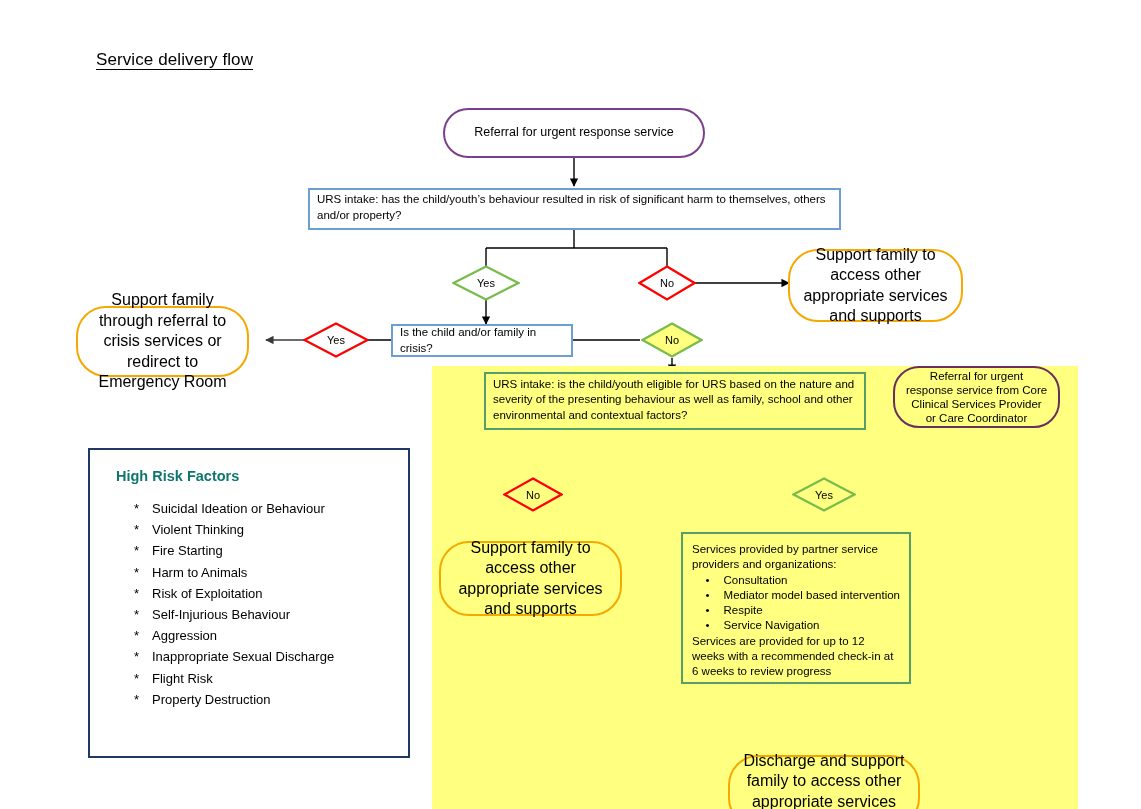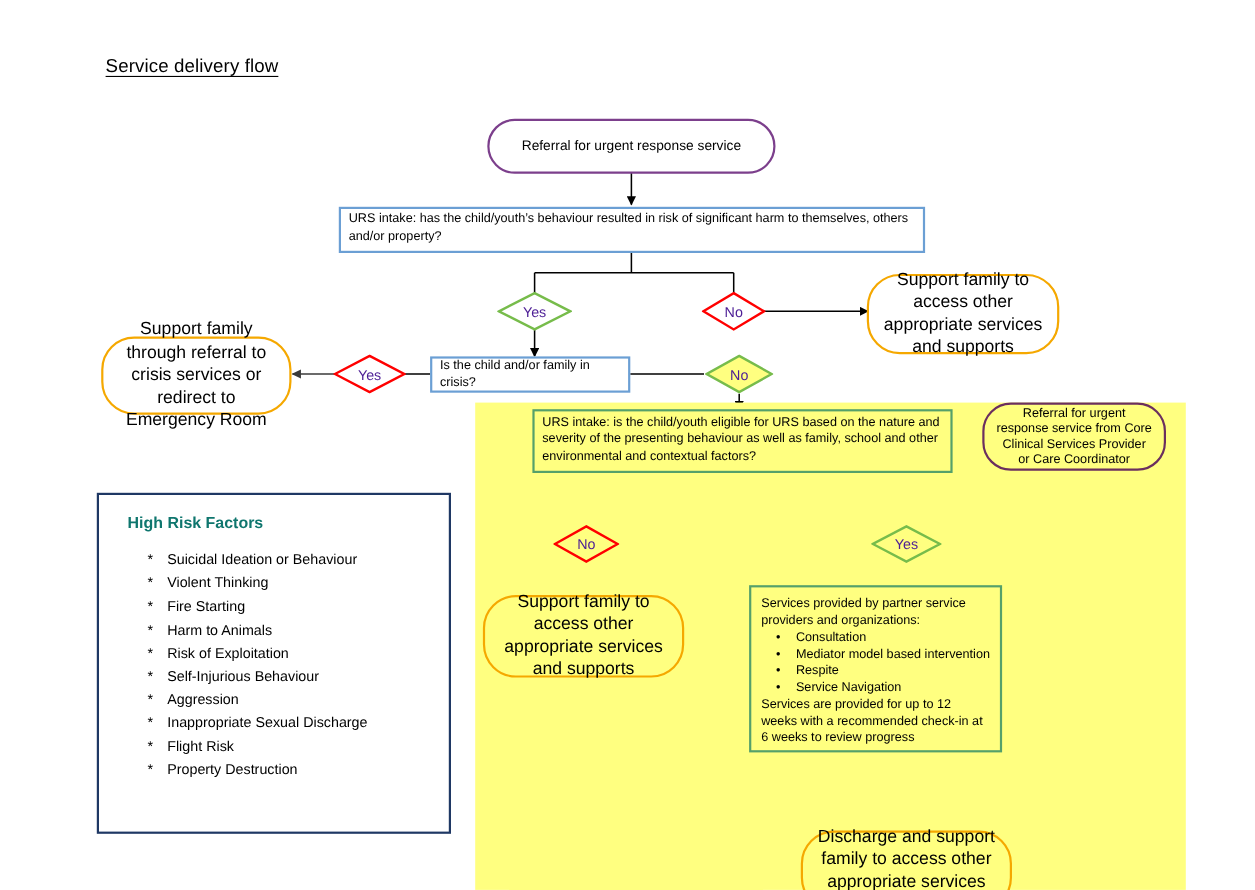--- a/index.html
+++ b/index.html
@@ -91,22 +91,22 @@
     left: 0; top: 0;
     width: 100%; height: 100%;
   }
   .diamond .lbl {
     position: absolute;
     left: 0; top: 0;
     width: 100%; height: 100%;
     display: flex;
     align-items: center;
     justify-content: center;
-    font-size: 13px;
-    color: #4c1d95;
+    font-size: 11px;
+    color: #000000;
   }
   
   #legend {
     position: absolute;
     left: 88px; top: 448px;
     width: 322px; height: 310px;
     border: 2px solid #1f3864;
     background: #ffffff;
     box-sizing: border-box;
     z-index: 3;
@@ -220,21 +220,21 @@
   <span class="lbl">Yes</span>
 </div>
 
 <div class="diamond" style="left:641px; top:322px; width:62px; height:36px;">
   <svg class="shape" viewBox="0 0 62 36" xmlns="http://www.w3.org/2000/svg">
     <polygon points="31,1.5 60.5,18 31,34.5 1.5,18" fill="#ffff80" stroke="#77bc4b" stroke-width="2.2"></polygon>
   </svg>
   <span class="lbl">No</span>
 </div>
 
-<div class="node orange" style="left:92px; top:306px; width:173px; height:71px;">
+<div class="node orange" style="left:76px; top:306px; width:173px; height:71px;">
   <span>Support family through referral to crisis services or redirect to Emergency Room</span>
 </div>
 
 <div class="node rect green on-yellow" style="left:484px; top:372px; width:382px; height:58px;">
   <span>URS intake: is the child/youth eligible for URS based on the nature and severity of the presenting behaviour as well as family, school and other environmental and contextual factors?</span>
 </div>
 
 <div class="node pill on-yellow" style="left:893px; top:366px; width:167px; height:62px; font-size:11.5px;">
   <span>Referral for urgent response service from Core Clinical Services Provider or Care Coordinator</span>
 </div>

